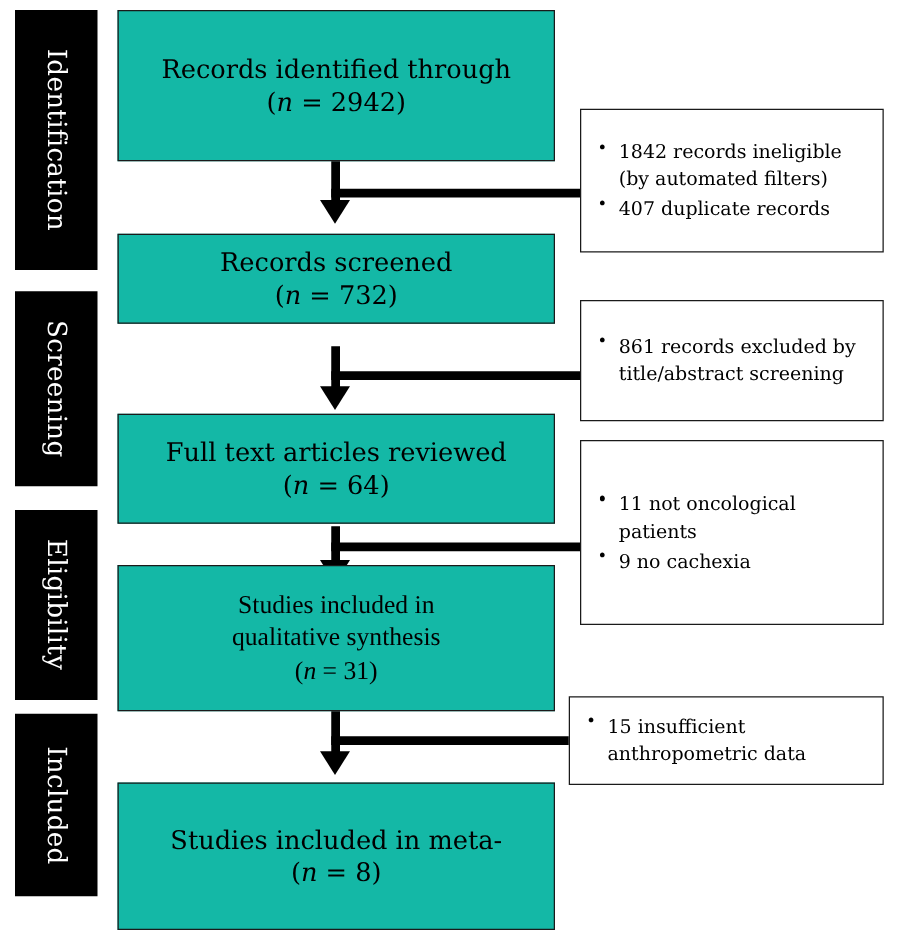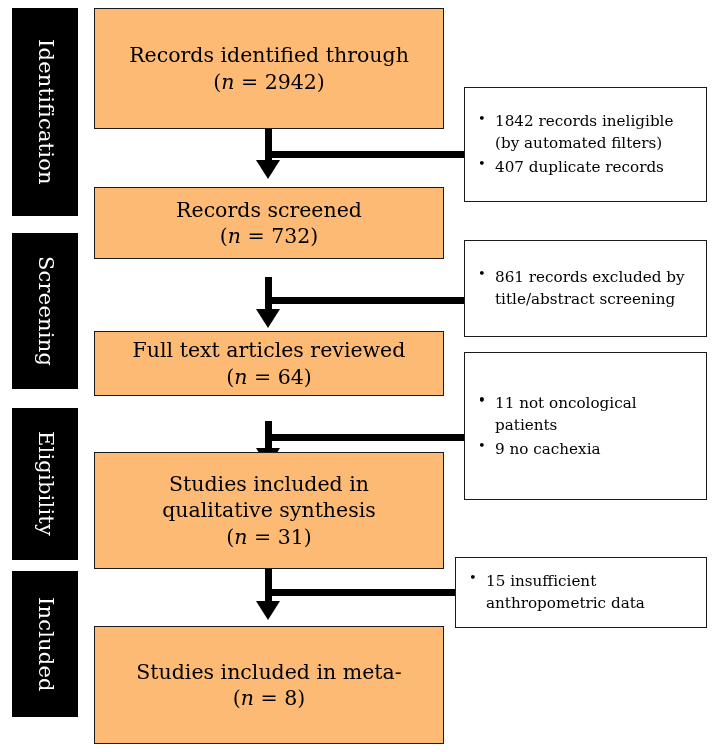--- a/index.html
+++ b/index.html
@@ -34,21 +34,21 @@
     font-size: 21px;
     letter-spacing: 0.2px;
     line-height: 1;
   }
 
   
   .flow-box {
     position: absolute;
     box-sizing: border-box;
     border: 1.6px solid #1a1a1a;
-    background: #fdba74;
+    background: #14b8a6;
     display: flex;
     flex-direction: column;
     align-items: center;
     justify-content: center;
     text-align: center;
     color: #000000;
     font-size: 20.5px;
     line-height: 1.28;
     padding: 2px 6px;
   }
@@ -158,40 +158,40 @@
     <div class="arrow-head" style="left:256px; top:309px;"></div>
     <div class="branch" style="left:265px; top:297px; width:201px;"></div>
   </div>
 
   <div class="excl-box" style="left:464px; top:240px; width:243px; height:97px;">
     <ul>
       <li><span class="bullet">•</span><span>861 records excluded by title/abstract screening</span></li>
     </ul>
   </div>
 
-  <div class="flow-box" style="left:94px; top:331px; width:350px; height:65px;">
+  <div class="flow-box" style="left:94px; top:331px; width:350px; height:88px;">
     <span class="line">Full text articles reviewed</span>
     <span class="nline"><span>(</span><span class="ital">n</span><span> = </span><span>64</span><span>)</span></span>
   </div>
 
   <div class="conn" style="left:0; top:0; width:722px; height:752px; pointer-events:none;">
     <div class="stem" style="left:265px; top:421px; height:32px;"></div>
     <div class="arrow-head" style="left:256px; top:448px;"></div>
     <div class="branch" style="left:265px; top:434px; width:201px;"></div>
   </div>
 
   <div class="excl-box" style="left:464px; top:352px; width:243px; height:148px;">
     <ul>
       <li><span class="bullet">•</span></li>
       <li><span class="bullet">•</span><span>11 not oncological patients</span></li>
       <li><span class="bullet">•</span><span>9 no cachexia</span></li>
     </ul>
   </div>
 
-  <div class="flow-box" style="left:94px; top:452px; width:350px; height:117px;">
+  <div class="flow-box" style="left:94px; top:452px; width:350px; height:117px;font-family:Liberation Serif, serif;">
     <span class="line">Studies included in</span>
     <span class="line">qualitative synthesis</span>
     <span class="nline"><span>(</span><span class="ital">n</span><span> = </span><span>31</span><span>)</span></span>
   </div>
 
   <div class="conn" style="left:0; top:0; width:722px; height:752px; pointer-events:none;">
     <div class="stem" style="left:265px; top:569px; height:37px;"></div>
     <div class="arrow-head" style="left:256px; top:601px;"></div>
     <div class="branch" style="left:265px; top:589px; width:192px;"></div>
   </div>

